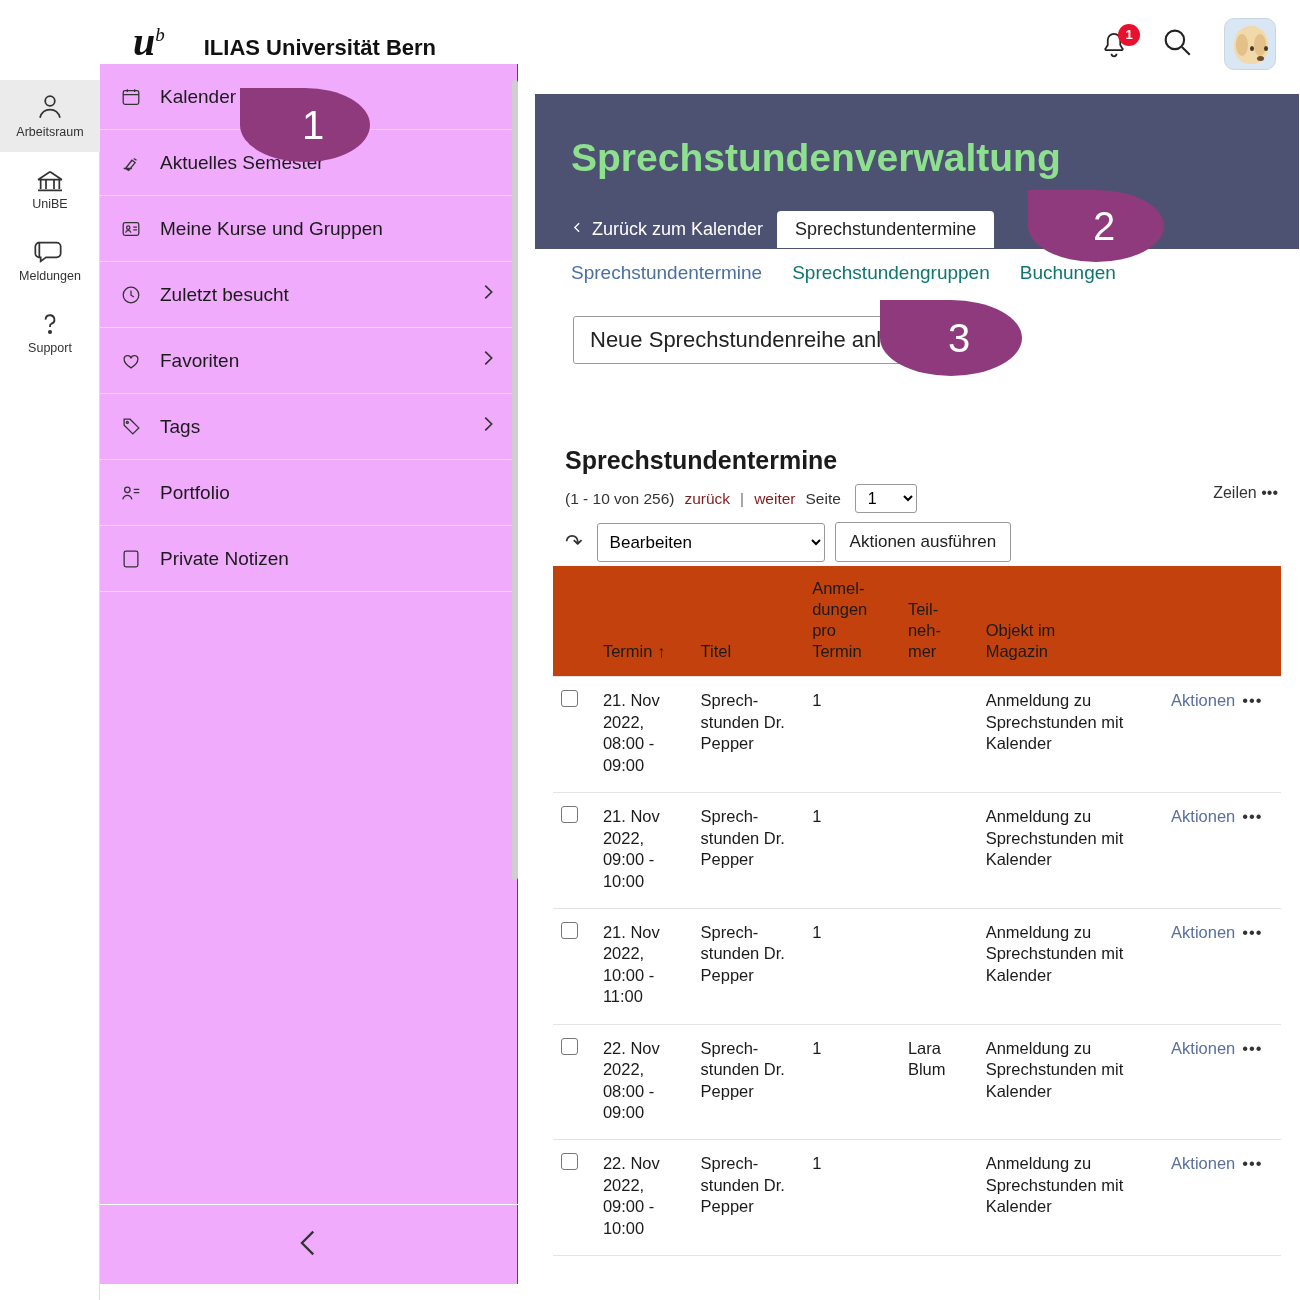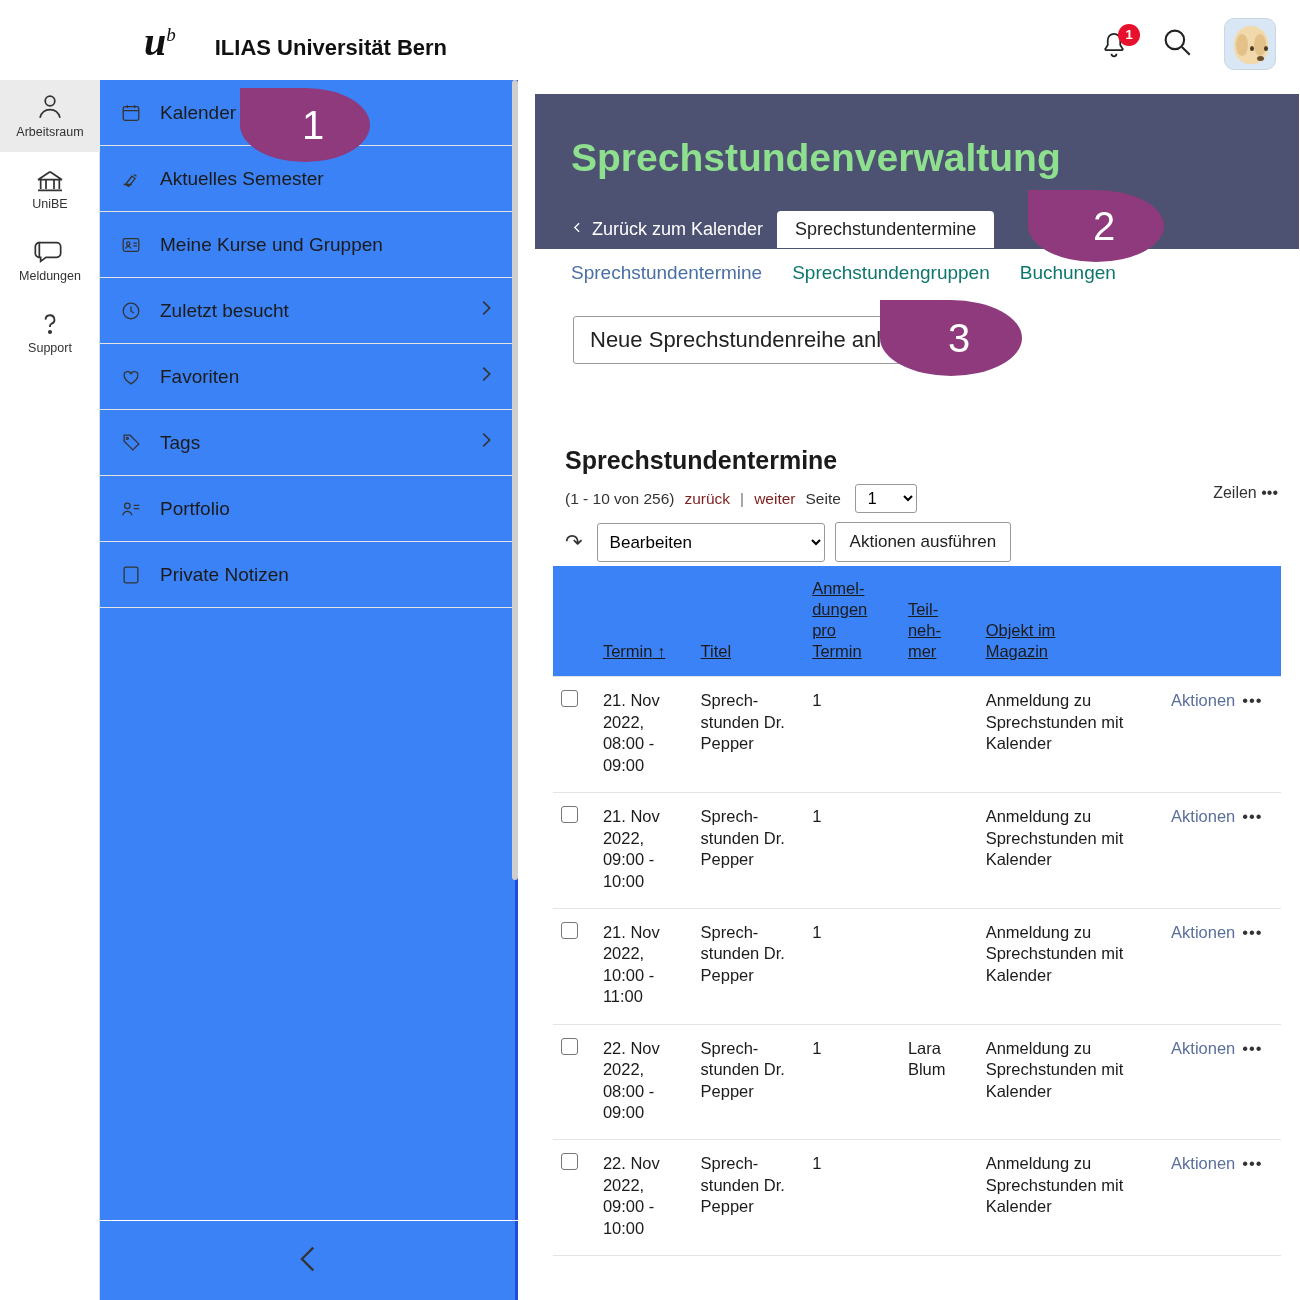--- a/index.html
+++ b/index.html
@@ -13,21 +13,21 @@
     position: relative;
   }
 
   
   .topbar {
     position: absolute; top: 0; left: 0; width: 1300px; height: 80px;
     background: #ffffff;
     display: flex; align-items: center;
   }
   .brand {
-    position: absolute; left: 144px; top: 22px;
+    position: absolute; left: 133px; top: 22px;
     display: flex; align-items: baseline; gap: 10px;
   }
   .brand .ub {
     font-family: "Liberation Serif", serif;
     font-style: italic; font-weight: bold; font-size: 40px;
     color: #111; line-height: 1;
   }
   .brand .ub sup { font-size: 19px; font-style: italic; font-weight: normal; vertical-align: super;}
   .brand .brandtext {
     font-size: 22px; font-weight: bold; color: #111; margin-left: 29px;
@@ -67,22 +67,22 @@
   .rail-item {
     width: 100px; height: 72px; display: flex; flex-direction: column;
     align-items: center; justify-content: center; gap: 2px;
     font-size: 12.5px; color: #333; cursor: pointer;
   }
   .rail-item.active { background: #ebebeb; }
   .rail-icon { height: 30px; display: flex; align-items: flex-end; }
 
   
   .sidebar {
-    position: absolute; left: 100px; top: 80px; width: 418px; height: 1220px;
-    background: #3b82f6; border-right: 3px solid #1d4ed8;
+    position: absolute; left: 100px; top: 64px; width: 418px; height: 1220px;
+    background: #f0abfc; border-right: 1px solid #1d4ed8;
   }
   .side-item {
     height: 66px; border-bottom: 1px solid #e3e3e3;
     display: flex; align-items: center; padding: 0 18px 0 18px;
     font-size: 19px; color: #1b1b1b; cursor: pointer; gap: 16px;
   }
   .side-item:last-of-type { }
   .side-ico { width: 26px; display: flex; justify-content: center; color: #3a3a3a; }
   .side-label { flex: 1; }
   .chev-right { color: #3a3a3a; }
@@ -158,24 +158,23 @@
     font-size: 17px; padding: 9px 14px; border-radius: 3px; cursor: pointer;
     font-family: "Liberation Sans", sans-serif;
   }
 
   
   .tbl {
     position: absolute; left: 34px; top: 486px; width: 728px;
     border-collapse: collapse; font-size: 16.5px; color: #1b1b1b;
   }
   .tbl thead th {
-    background: #3b82f6; vertical-align: bottom; text-align: left;
+    background: #c2410c; vertical-align: bottom; text-align: left;
     font-weight: normal; padding: 12px 8px 14px 8px; line-height: 1.28;
     border-bottom: 1px solid #e0e0e0;
-    text-decoration: underline;
   }
   .tbl thead th.hcheck { width: 42px; }
   .tbl tbody td {
     vertical-align: top; padding: 13px 8px 16px 8px; line-height: 1.3;
     border-bottom: 1px solid #e4e4e4;
   }
   .col-check { width: 42px; }
   .col-termin { width: 98px; }
   .col-titel { width: 112px; }
   .col-anm { width: 96px; }

